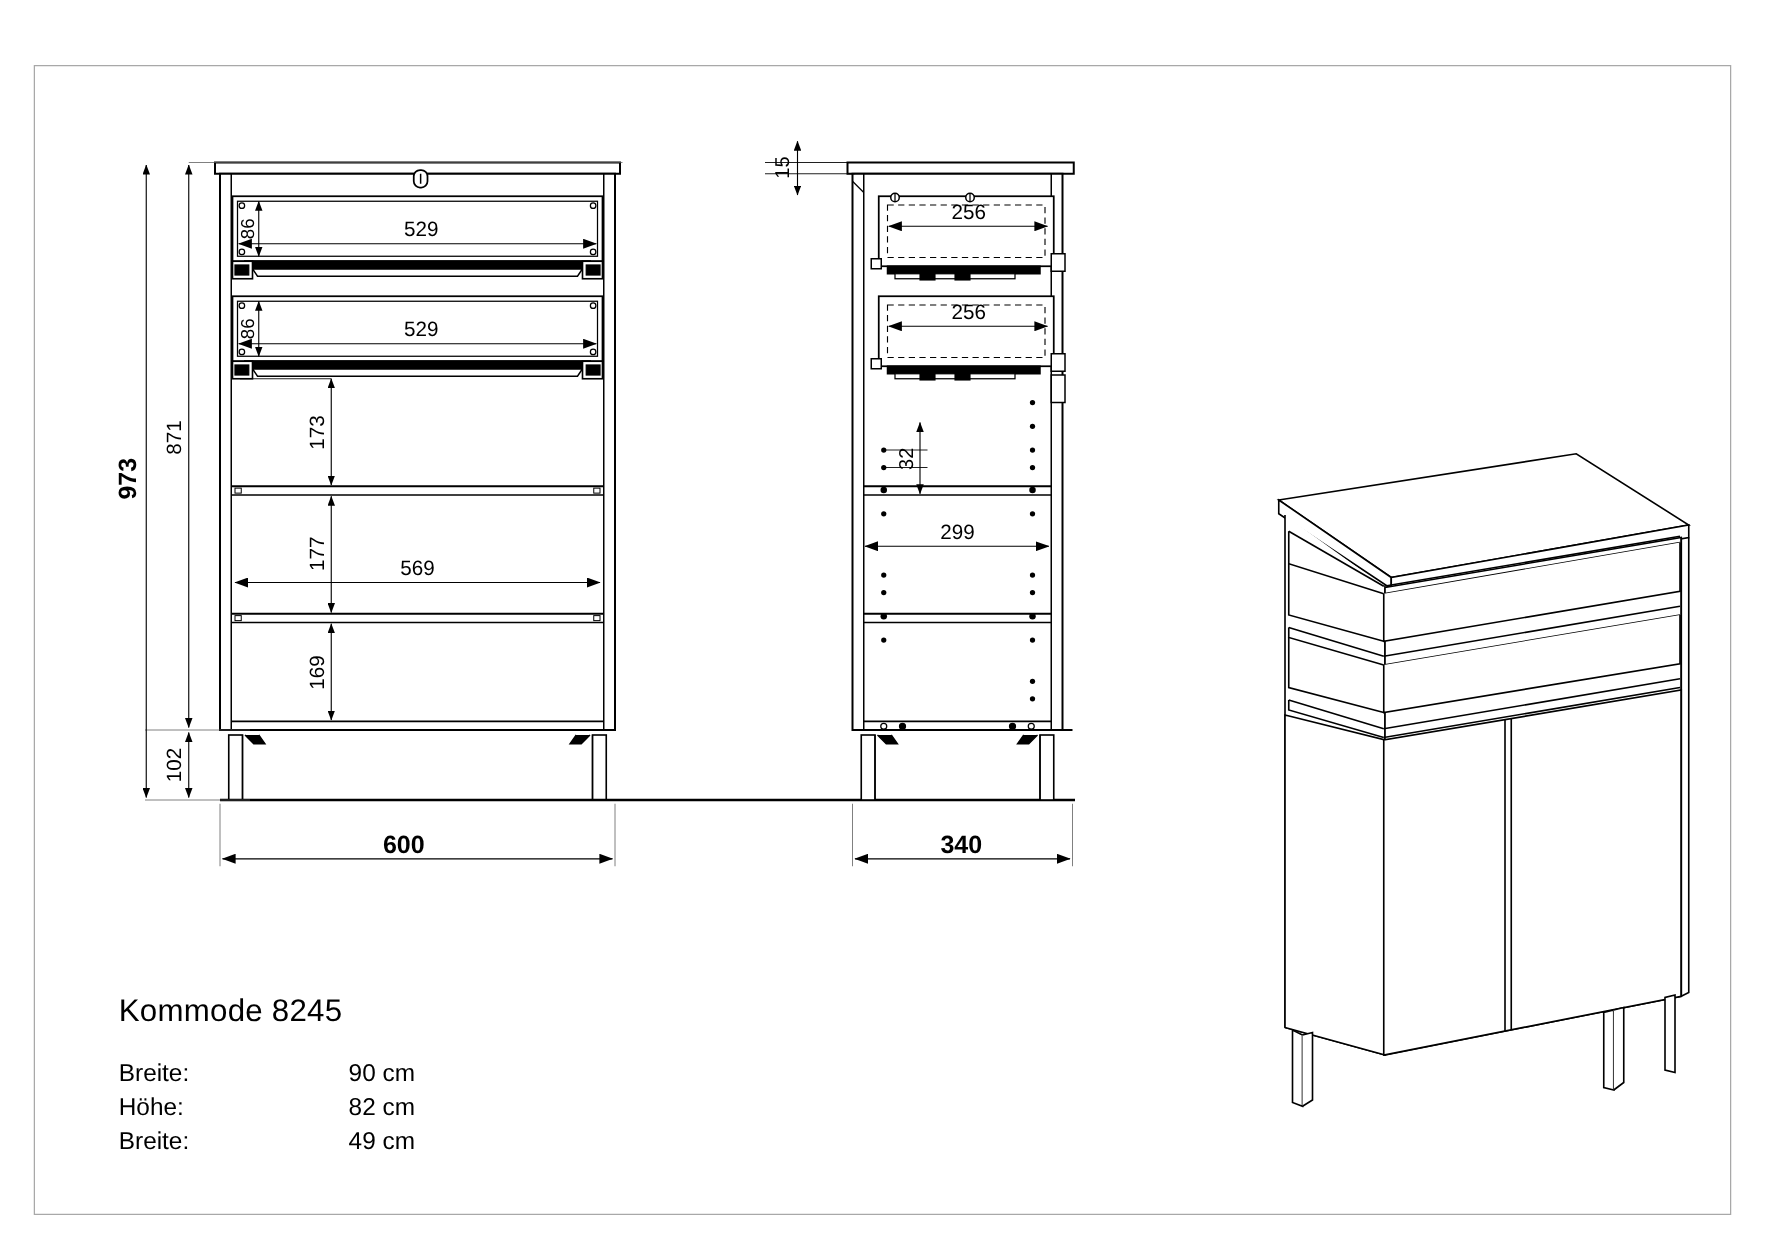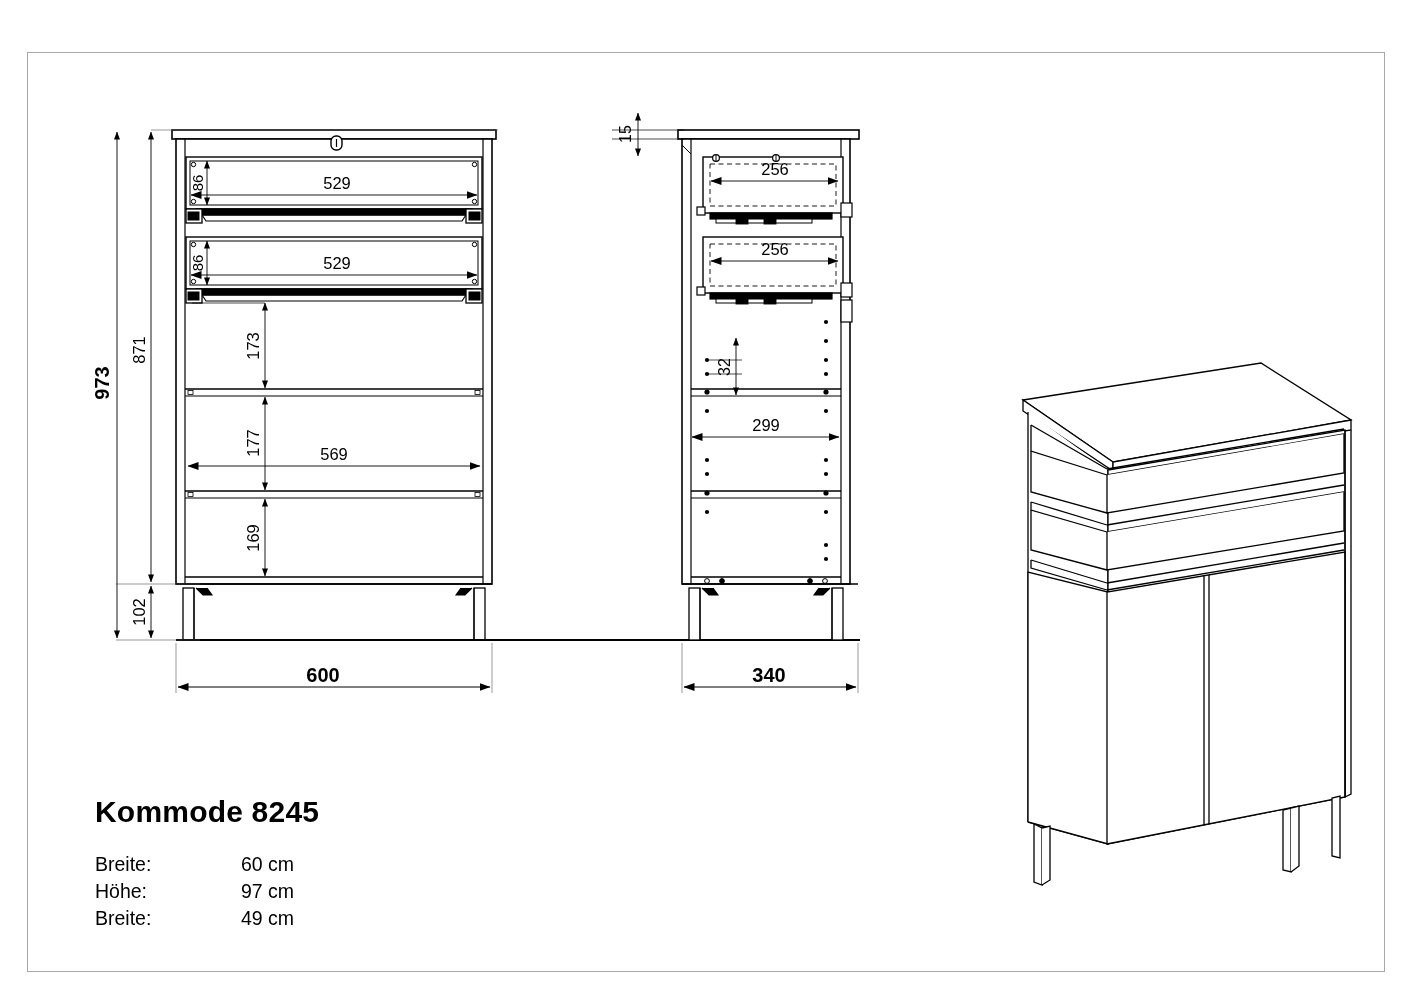--- a/index.html
+++ b/index.html
@@ -27,33 +27,34 @@
     left: 0; top: 0;
     width: 1414px; height: 1000px;
   }
   
   #title-block {
     position: absolute;
     left: 95px; top: 795px;
     width: 420px;
   }
   #product-title {
-    font-size: 30px;
-    font-weight: bold;
+    font-size: 25px;
+    font-weight: normal;
     color: #000;
     letter-spacing: 0.2px;
     margin: 0 0 22px 0;
     white-space: nowrap;
   }
   .spec-row {
     display: flex;
     font-size: 19.5px;
     color: #000;
     line-height: 1.38;
     white-space: nowrap;
+    gap: 38px;
   }
   .spec-label { width: 107px; flex: none; }
   .spec-value { text-align: right; width: 92px; flex: none; }
 </style>
 </head>
 <body>
 
 <div id="sheet">
 
   <div id="drawing-frame"></div>
@@ -343,25 +344,25 @@
       </g>
 
     </g>
   </svg>
 
   <div id="title-block">
     <div id="product-title">Kommode 8245</div>
 
     <div class="spec-row">
       <span class="spec-label">Breite:</span>
-      <span class="spec-value">60 cm</span>
+      <span class="spec-value">90 cm</span>
     </div>
     <div class="spec-row">
       <span class="spec-label">Höhe:</span>
-      <span class="spec-value">97 cm</span>
+      <span class="spec-value">82 cm</span>
     </div>
     <div class="spec-row">
       <span class="spec-label">Breite:</span>
       <span class="spec-value">49 cm</span>
     </div>
   </div>
 
 </div>
 
 </body></html>

